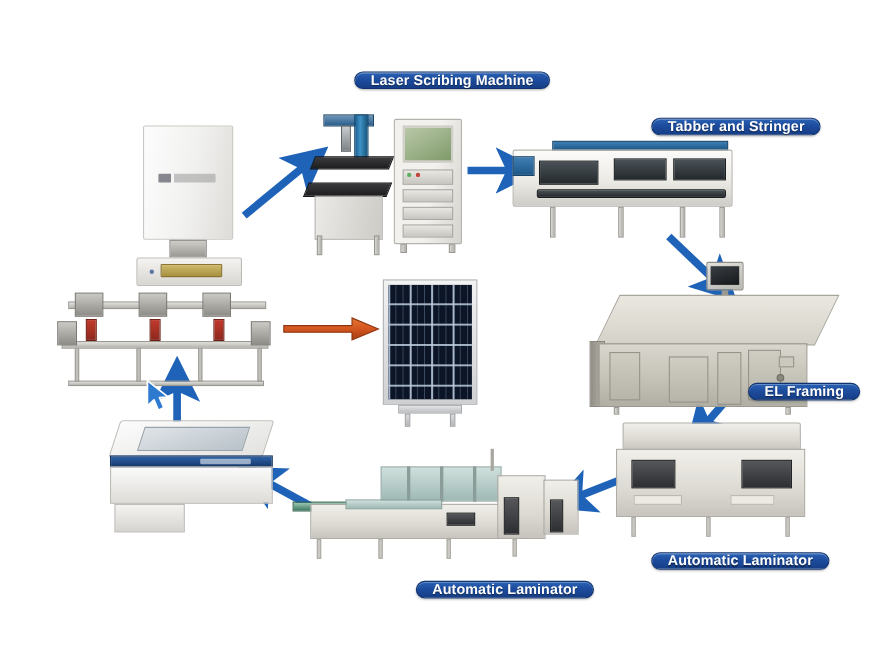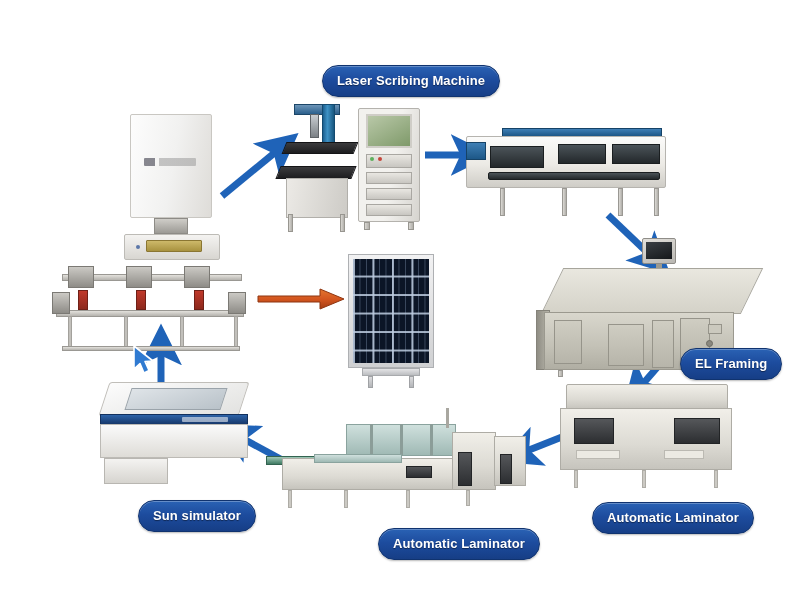--- a/index.html
+++ b/index.html
@@ -29,21 +29,21 @@
     justify-content: center;
     background: linear-gradient(180deg,#2a62b4 0%,#1d4c9e 45%,#163e86 100%);
     border: 1px solid #10336f;
     border-radius: 999px;
     color: #ffffff;
     font-weight: bold;
     font-size: 13px;
     letter-spacing: .1px;
     white-space: nowrap;
     padding: 3px 14px 4px 14px;
-    height: 32px;
+    height: 16px;
     box-shadow: 0 1px 2px rgba(0,0,0,.28), inset 0 1px 0 rgba(255,255,255,.28);
     text-shadow: 0 1px 1px rgba(0,0,0,.45);
     z-index: 40;
   }
   .machine { position: absolute; z-index: 10; }
 
   
   .sct-body {
     position:absolute; left:0; top:0; width:82px; height:104px;
     background: linear-gradient(100deg,#fdfdfd 0%,#f1f1f0 52%,#dedcd8 100%);
@@ -242,20 +242,23 @@
     <div class="ts-body"></div>
     <div class="ts-dark" style="left:24px; top:28px; width:54px; height:22px;"></div>
     <div class="ts-dark" style="left:92px; top:26px; width:48px; height:20px;"></div>
     <div class="ts-dark" style="left:146px; top:26px; width:48px; height:20px;"></div>
     <div class="ts-blue" style="left:0px; top:24px; width:20px; height:18px;"></div>
     <div class="ts-dark" style="left:22px; top:54px; width:172px; height:8px; border-radius:2px;"></div>
     <div class="ts-leg" style="left:34px; top:70px; height:28px;"></div>
     <div class="ts-leg" style="left:96px; top:70px; height:28px;"></div>
     <div class="ts-leg" style="left:152px; top:70px; height:28px;"></div>
     <div class="ts-leg" style="left:188px; top:70px; height:28px;"></div>
+  </div>
+  <div class="pill" style="left:592px; top:107px;">
+    <span>Tabber and Stringer</span>
   </div>
 
   <div class="machine" style="left:538px; top:268px; width:230px; height:110px;">
     <div class="el-mon">
       <div class="el-mon-scr"></div>
     </div>
     <div style="position:absolute; left:118px; top:-4px; width:6px; height:10px; background:#9b998f;"></div>
     <div class="el-top"></div>
     <div class="el-side"></div>
     <div class="el-front"></div>
@@ -316,23 +319,20 @@
 
   <div class="machine" style="left:98px; top:382px; width:160px; height:108px;">
     <div class="ss-lid"></div>
     <div class="ss-glass"></div>
     <div class="ss-blue"></div>
     <div style="position:absolute; left:84px; top:35px; width:46px; height:5px;
                 background:rgba(255,255,255,.55); border-radius:1px;"></div>
     <div class="ss-body"></div>
     <div class="ss-cab"></div>
   </div>
-  <div class="pill" style="left:138px; top:500px;">
-    <span>Sun simulator</span>
-  </div>
 
   <div class="machine" style="left:52px; top:266px; width:200px; height:90px;">
     <div class="fm-rail" style="left:10px; top:8px; width:180px; height:7px;"></div>
     <div class="fm-rail" style="left:4px; top:44px; width:188px; height:7px;"></div>
     <div class="fm-head" style="left:16px; top:0px; width:26px; height:22px;"></div>
     <div class="fm-head" style="left:74px; top:0px; width:26px; height:22px;"></div>
     <div class="fm-head" style="left:132px; top:0px; width:26px; height:22px;"></div>
     <div class="fm-red" style="left:26px; top:24px; width:10px; height:20px;"></div>
     <div class="fm-red" style="left:84px; top:24px; width:10px; height:20px;"></div>
     <div class="fm-red" style="left:142px; top:24px; width:10px; height:20px;"></div>

